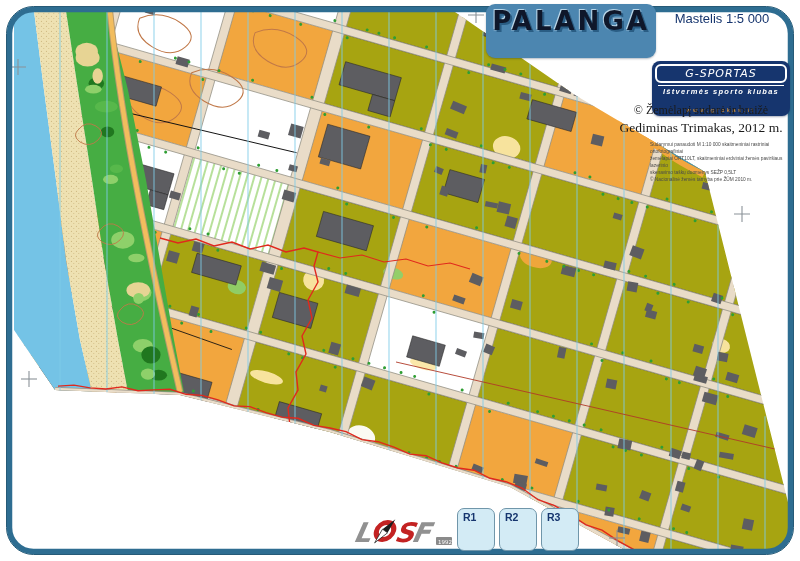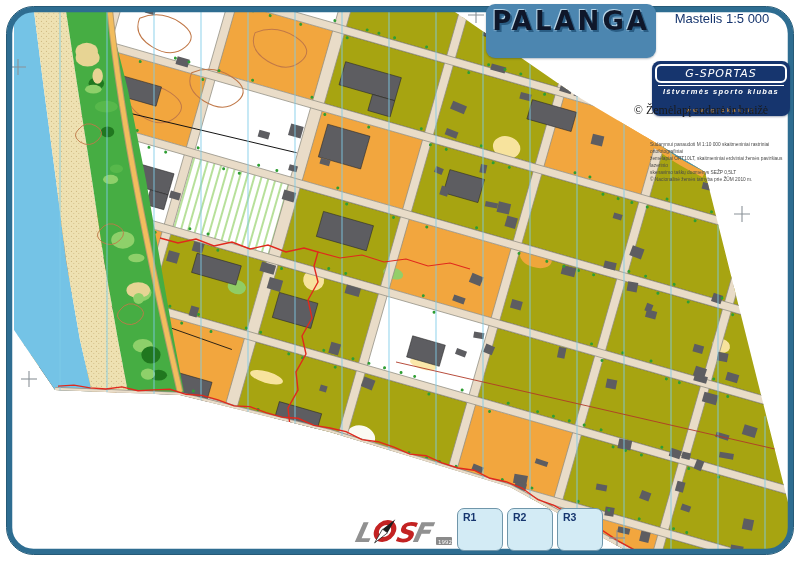--- a/index.html
+++ b/index.html
@@ -32,21 +32,21 @@
   .credits{position:absolute;left:606px;top:103px;width:190px;text-align:center;color:#1b1b1b;font-family:Liberation Serif, serif;}
   .credits-l1{font-size:12px;}
   .credits-l2{font-size:13.5px;margin-top:2px;}
 
   .fineprint{position:absolute;left:650px;top:142px;width:146px;font-size:4.8px;
           color:#4a4a4a;line-height:1.45;text-align:left;}
 
   .losf{position:absolute;left:348px;top:511px;width:106px;height:42px;}
 
   .rboxes{position:absolute;left:457px;top:508px;display:flex;gap:4px;}
-  .rbox{width:46px;height:43px;background:var(--rbox_fill);border:1.6px solid var(--rbox_border);
+  .rbox{width:38px;height:43px;background:var(--rbox_fill);border:1.6px solid var(--rbox_border);
         border-radius:7px;font-size:10.5px;font-weight:bold;color:var(--navy);
         padding:2px 0 0 5px;box-sizing:border-box;}
 </style>
 </head>
 <body>
 
 <svg id="map-svg" width="800" height="561" viewBox="0 0 800 561">
   <defs>
     <clipPath id="pageClip">
         <rect x="10" y="10" width="780" height="541" rx="24"></rect>
@@ -557,20 +557,21 @@
 </div>
 
 <div class="gsport">
   <div class="gsport-name">G-SPORTAS</div>
   <div class="gsport-tag">Ištvermės sporto klubas</div>
   <div class="gsport-url">www.grokas.lt</div>
 </div>
 
 <div class="credits">
   <div class="credits-l1">© Žemėlapį sudarė ir braižė</div>
+  <div class="credits-l2">Gediminas Trimakas, 2012 m.</div>
 </div>
 
 <div class="fineprint">
   <div>Sudarymui panaudoti M 1:10 000 skaitmeniniai rastriniai ortofotografiniai</div>
   <div>žemėlapiai ORT10LT, skaitmeniniai erdviniai žemės paviršiaus lazerinio</div>
   <div>skenavimo taškų duomenys SEŽP 0,5LT</div>
   <div>© Nacionalinė žemės tarnyba prie ŽŪM 2010 m.</div>
 </div>
 
 <svg class="losf" viewBox="0 0 106 42">

